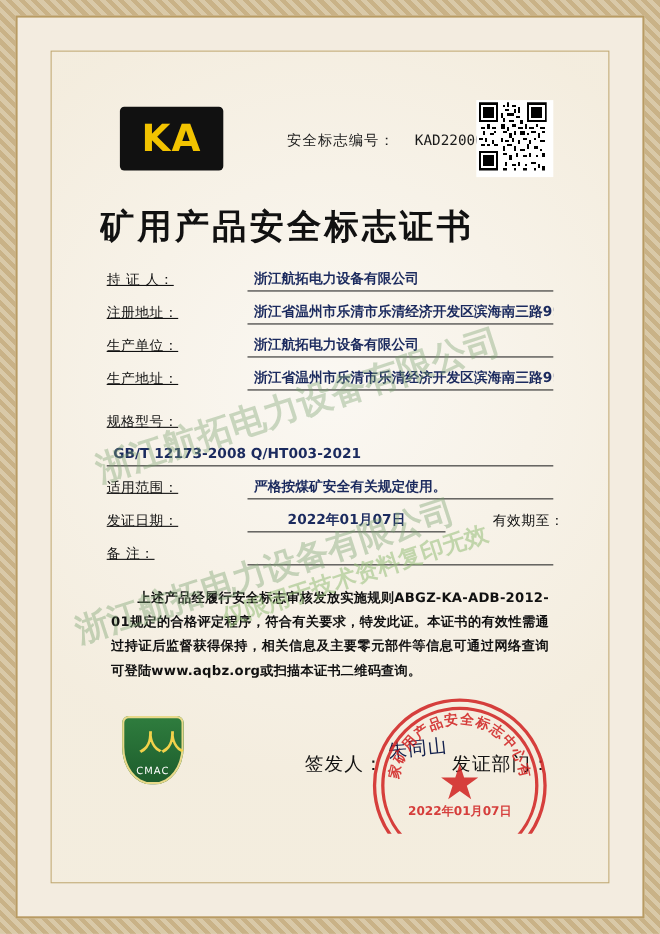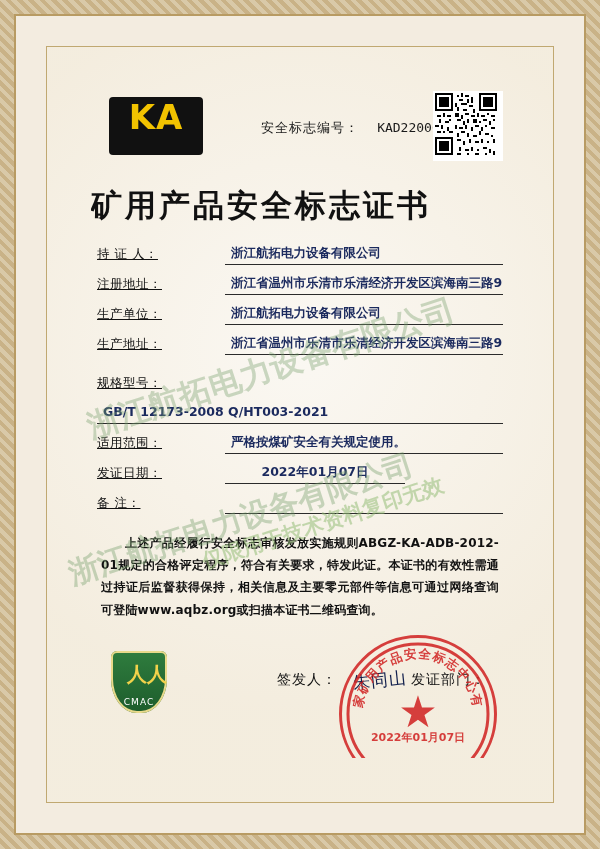--- a/index.html
+++ b/index.html
@@ -44,21 +44,21 @@
 
   
   .header{
     position:relative;height:78px;
   }
   .ka-logo{
     position:absolute;left:18px;top:6px;
     width:94px;height:58px;
     background:#111;
     border-radius:4px;
-    display:flex;justify-content:center;
+    display:flex;align-items:center;justify-content:center;
   }
   .ka-logo span{
     color:#f2c300;
     font-weight:bold;
     font-size:34px;
     letter-spacing:1px;
     font-family:"DejaVu Sans","Liberation Sans",sans-serif;
   }
   .cert-no{
     position:absolute;left:170px;top:28px;
@@ -180,22 +180,22 @@
   }
   .cmac .mark{
     position:absolute;left:16px;right:0;top:10px;
     text-align:right;color:#f2d24b;font-size:20px;font-weight:bold;
   }
   .cmac .cmac-text{
     position:absolute;left:0;right:0;bottom:6px;
     text-align:center;color:#fff;font-size:9px;font-weight:normal;letter-spacing:1px;
   }
   .sign-line{
-    position:absolute;top:24px;
-    font-size:14px;color:#111;letter-spacing:1px;
+    position:absolute;top:36px;
+    font-size:17px;color:#111;letter-spacing:1px;
   }
   .sig-label{left:186px;}
   .sig-name{
     left:262px;top:22px;
     font-size:17px;color:#12204d;
     transform:rotate(-6deg);
     font-family:"DejaVu Serif","Liberation Serif",serif;
   }
   .issuer-label{left:320px;}
   .seal{
@@ -362,20 +362,21 @@
           </div>
 
           <div class="row">
             <div class="lbl">适用范围：</div>
             <div class="val">严格按煤矿安全有关规定使用。</div>
           </div>
 
           <div class="row dual">
             <div class="lbl">发证日期：</div>
             <div class="val date1">2022年01月07日</div>
+            <div class="lbl2">有效期至：</div>
 
           </div>
 
           <div class="row remark">
             <div class="lbl">备 注：</div>
             <div class="val"></div>
           </div>
 
         </div>
 

